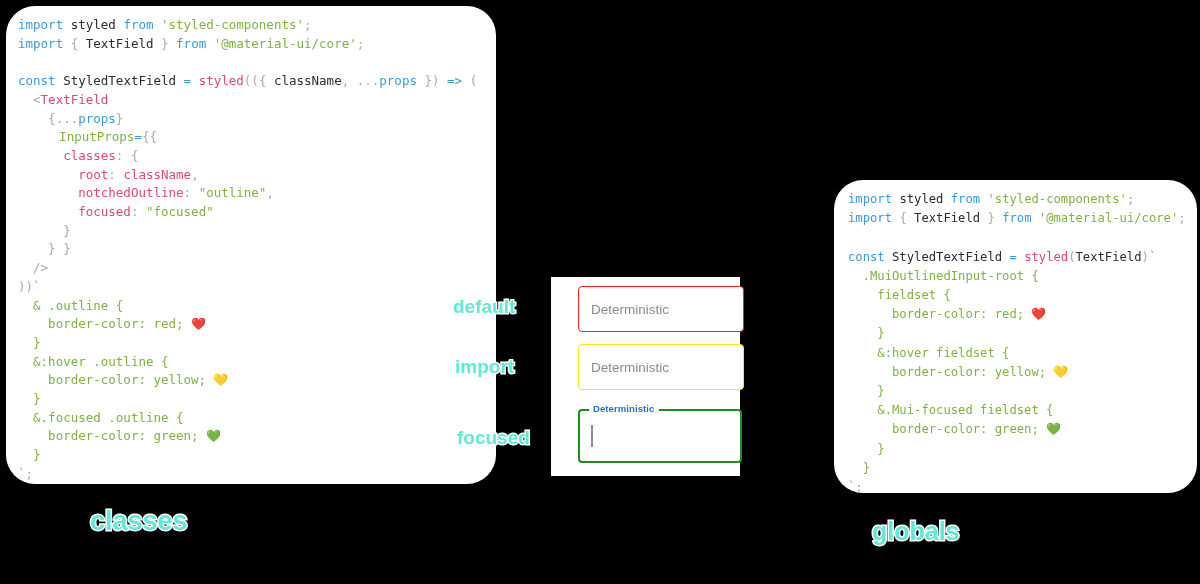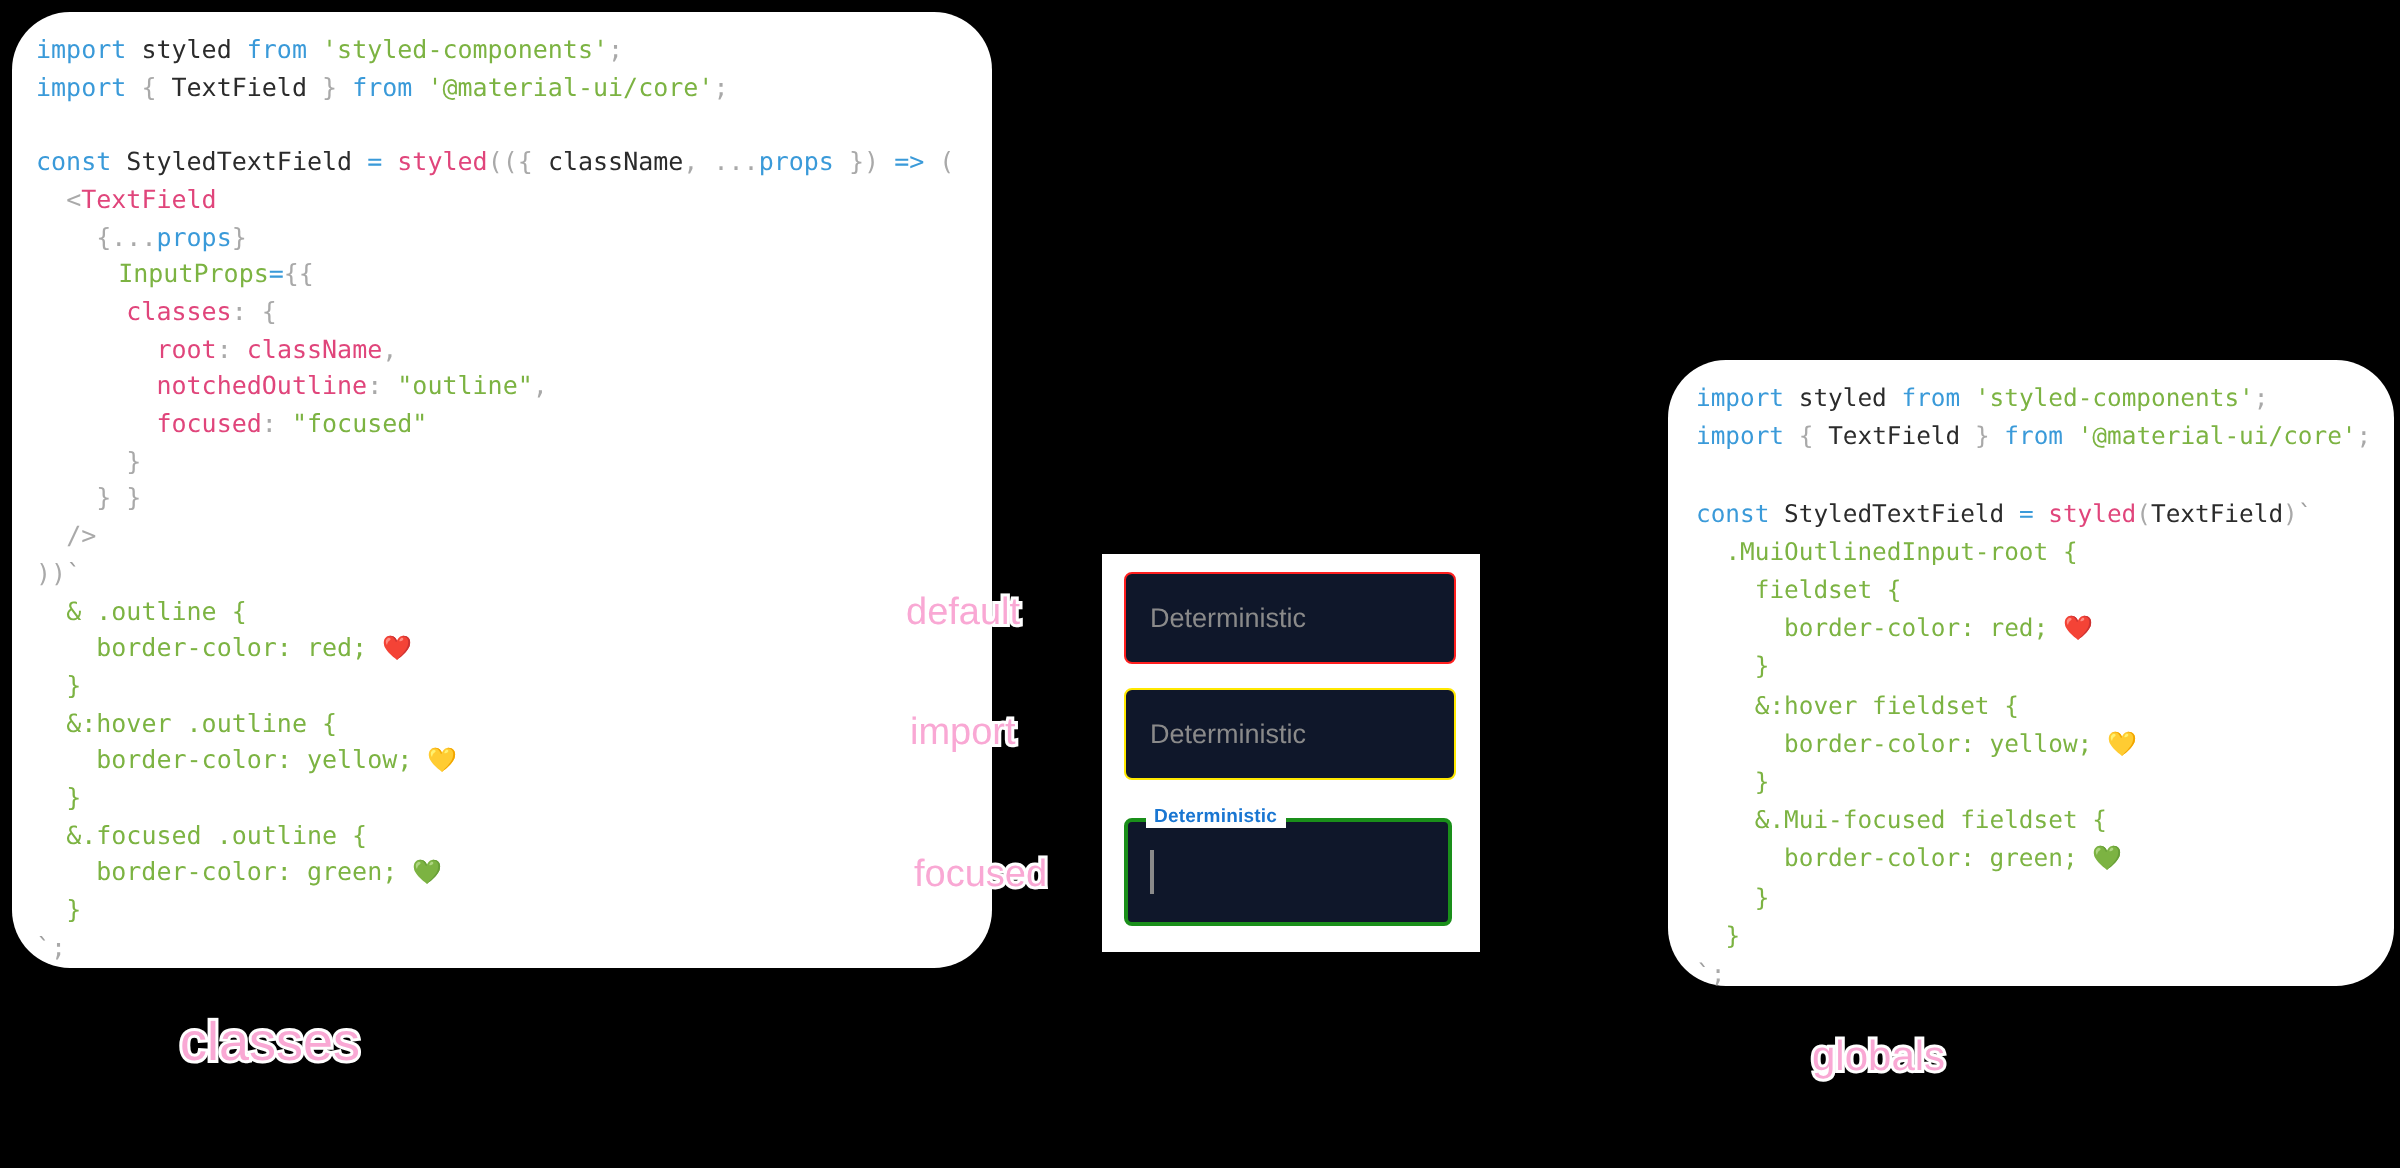--- a/index.html
+++ b/index.html
@@ -38,22 +38,23 @@
   .emo {font-family:"DejaVu Sans",sans-serif;font-size:12px;}
 
   
   #demo-top{
     position:absolute;left:551px;top:277px;width:189px;height:119px;background:#fff;
   }
   #demo-bottom{
     position:absolute;left:551px;top:396px;width:189px;height:80px;background:#fff;
   }
   .field{
-    position:absolute;box-sizing:border-box;background:#0f172a;border-radius:4px;
+    position:absolute;box-sizing:border-box;background:#ffffff;border-radius:4px;
     font-family:"Liberation Sans","DejaVu Sans",sans-serif;
+    margin-left:16px;
   }
   #field-default{
     left:562px;top:286px;width:166px;height:46px;
     border:1px solid #ff1f1f;
   }
   #field-hover{
     left:562px;top:344px;width:166px;height:46px;
     border:1px solid #ffe800;
   }
   .field .ph{
@@ -70,30 +71,30 @@
     position:absolute;left:9px;top:-8px;background:#fff;padding:0 4px;
     font-size:9.5px;color:#1976d2;font-weight:700;letter-spacing:.1px;
     font-family:"Liberation Sans","DejaVu Sans",sans-serif;white-space:nowrap;
   }
   #field-focused .caret{
     position:absolute;left:11px;top:14px;width:2px;height:22px;background:#8a8a8a;
   }
 
   
   .redlabel{
-    position:absolute;color:#f9a8d4;font-weight:400;
+    position:absolute;color:#5eead4;font-weight:700;
     font-family:"Liberation Sans","DejaVu Sans",sans-serif;
     -webkit-text-stroke:3px #ffffff;paint-order:stroke fill;
     white-space:nowrap;
   }
   #lbl-default {left:453px; top:296px; font-size:19px;}
   #lbl-hover   {left:455px; top:356px; font-size:19px;}
   #lbl-focused {left:457px; top:427px; font-size:19px;}
   #lbl-classes {left:90px;  top:506px; font-size:27px;}
-  #lbl-globals {left:906px; top:517px; font-size:21px;}
+  #lbl-globals {left:872px; top:517px; font-size:25px;}
 </style>
 </head>
 <body>
 
 <div class="panel" id="panel-classes">
   <div class="code"><span class="ln"><span class="k">import</span> <span class="id">styled</span> <span class="k">from</span> <span class="str">'styled-components'</span><span class="pun">;</span></span><span class="ln"><span class="k">import</span> <span class="pun">{</span> <span class="id">TextField</span> <span class="pun">}</span> <span class="k">from</span> <span class="str">'@material-ui/core'</span><span class="pun">;</span></span><span class="ln"> </span><span class="ln"><span class="k">const</span> <span class="id">StyledTextField</span> <span class="k">=</span> <span class="fn">styled</span><span class="pun">((</span><span class="pun">{</span> <span class="id">className</span><span class="pun">,</span> <span class="pun">...</span><span class="var">props</span> <span class="pun">})</span> <span class="k">=&gt;</span> <span class="pun">(</span></span><span class="ln">  <span class="pun">&lt;</span><span class="pnk">TextField</span></span><span class="ln">    <span class="pun">{</span><span class="pun">...</span><span class="var">props</span><span class="pun">}</span></span><span class="ln">    <span class="attr">InputProps</span><span class="k">=</span><span class="pun">{{</span></span><span class="ln">      <span class="prp">classes</span><span class="pun">: {</span></span><span class="ln">        <span class="prp">root</span><span class="pun">:</span> <span class="prp">className</span><span class="pun">,</span></span><span class="ln">        <span class="prp">notchedOutline</span><span class="pun">:</span> <span class="str">"outline"</span><span class="pun">,</span></span><span class="ln">        <span class="prp">focused</span><span class="pun">:</span> <span class="str">"focused"</span></span><span class="ln">      <span class="pun">}</span></span><span class="ln">    <span class="pun">} }</span></span><span class="ln">  <span class="pun">/&gt;</span></span><span class="ln"><span class="pun">))</span><span class="tick">`</span></span><span class="ln">  <span class="css">&amp; .outline {</span></span><span class="ln">    <span class="css">border-color: red;</span> <span class="emo">❤️</span></span><span class="ln">  <span class="css">}</span></span><span class="ln">  <span class="css">&amp;:hover .outline {</span></span><span class="ln">    <span class="css">border-color: yellow;</span> <span class="emo">💛</span></span><span class="ln">  <span class="css">}</span></span><span class="ln">  <span class="css">&amp;.focused .outline {</span></span><span class="ln">    <span class="css">border-color: green;</span> <span class="emo">💚</span></span><span class="ln">  <span class="css">}</span></span><span class="ln"><span class="tick">`</span><span class="pun">;</span></span></div>
 </div>
 
 <div id="demo-top"></div>
 <div id="demo-bottom"></div>

